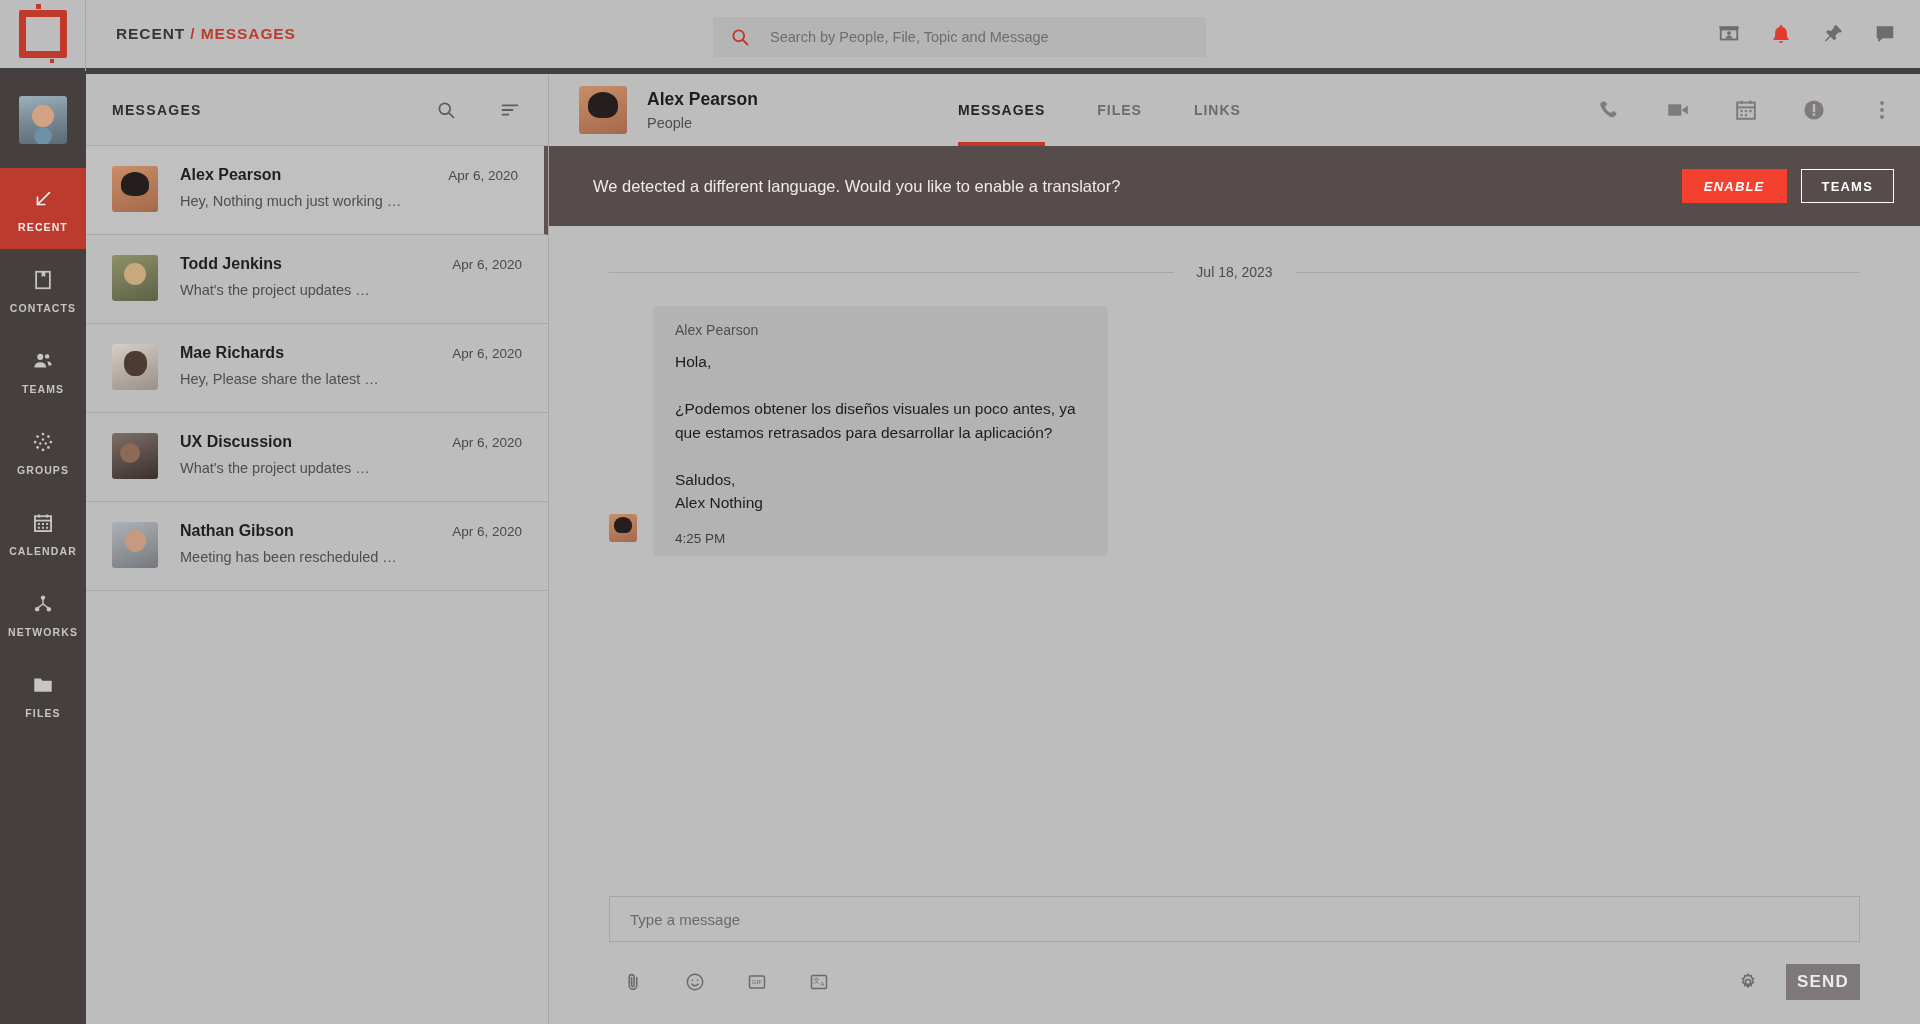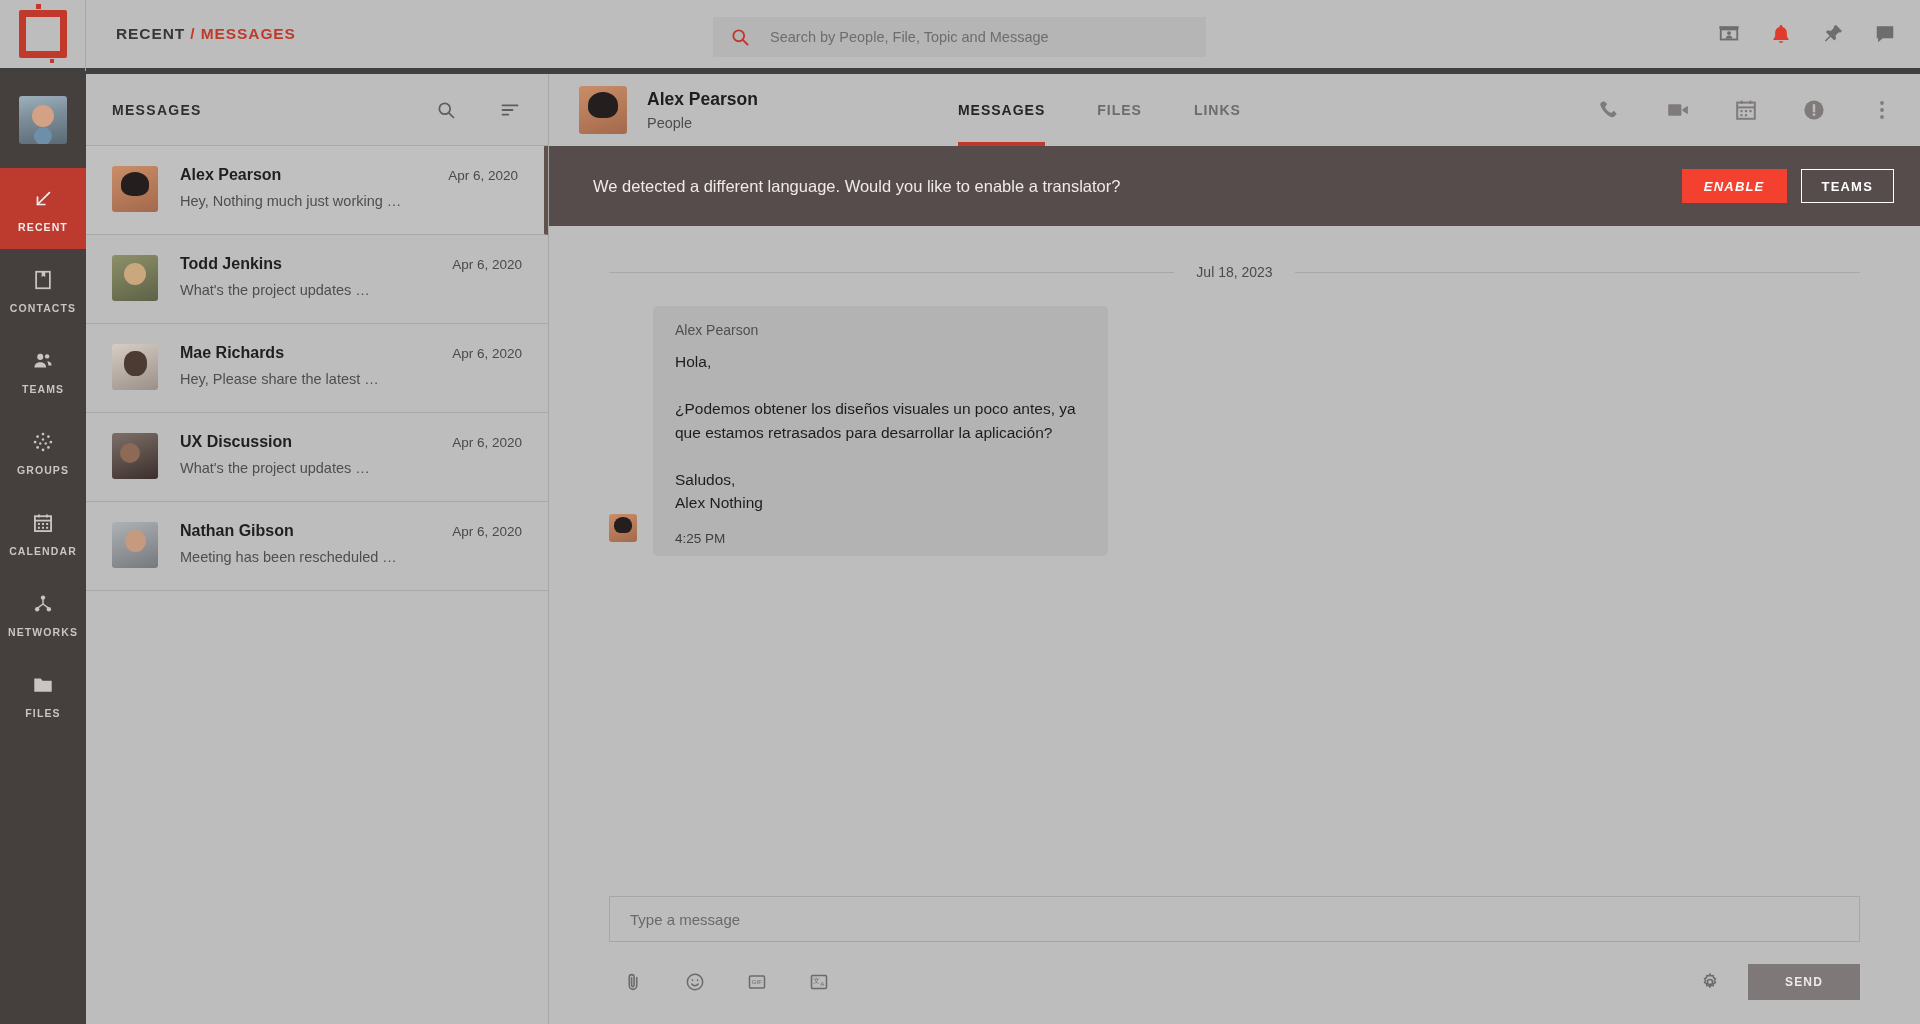--- a/index.html
+++ b/index.html
@@ -220,21 +220,21 @@
     padding: 0 20px; font-size: 15px; color: #3a3a3a;
     font-family: "Liberation Sans", sans-serif;
   }
   .composer-input::placeholder { color: #6a6a6a; }
   .composer-bar { display: flex; align-items: center; margin-top: 22px; }
   .comp-tools { display: flex; align-items: center; gap: 42px; margin-left: 14px; }
   .comp-icon { width: 20px; height: 20px; display: block; cursor: pointer; }
   .comp-right { margin-left: auto; display: flex; align-items: center; gap: 28px; }
   .btn-send {
     background: #7e7878; color: #eceaea; border: none;
-    width: 112px; height: 36px; font-size: 12px; font-weight: bold;
+    width: 74px; height: 36px; font-size: 17px; font-weight: bold;
     letter-spacing: 1.2px; cursor: pointer;
     font-family: "Liberation Sans", sans-serif;
   }
 </style>
 </head>
 <body>
 
 <div class="app">
 
   <div class="topbar">

